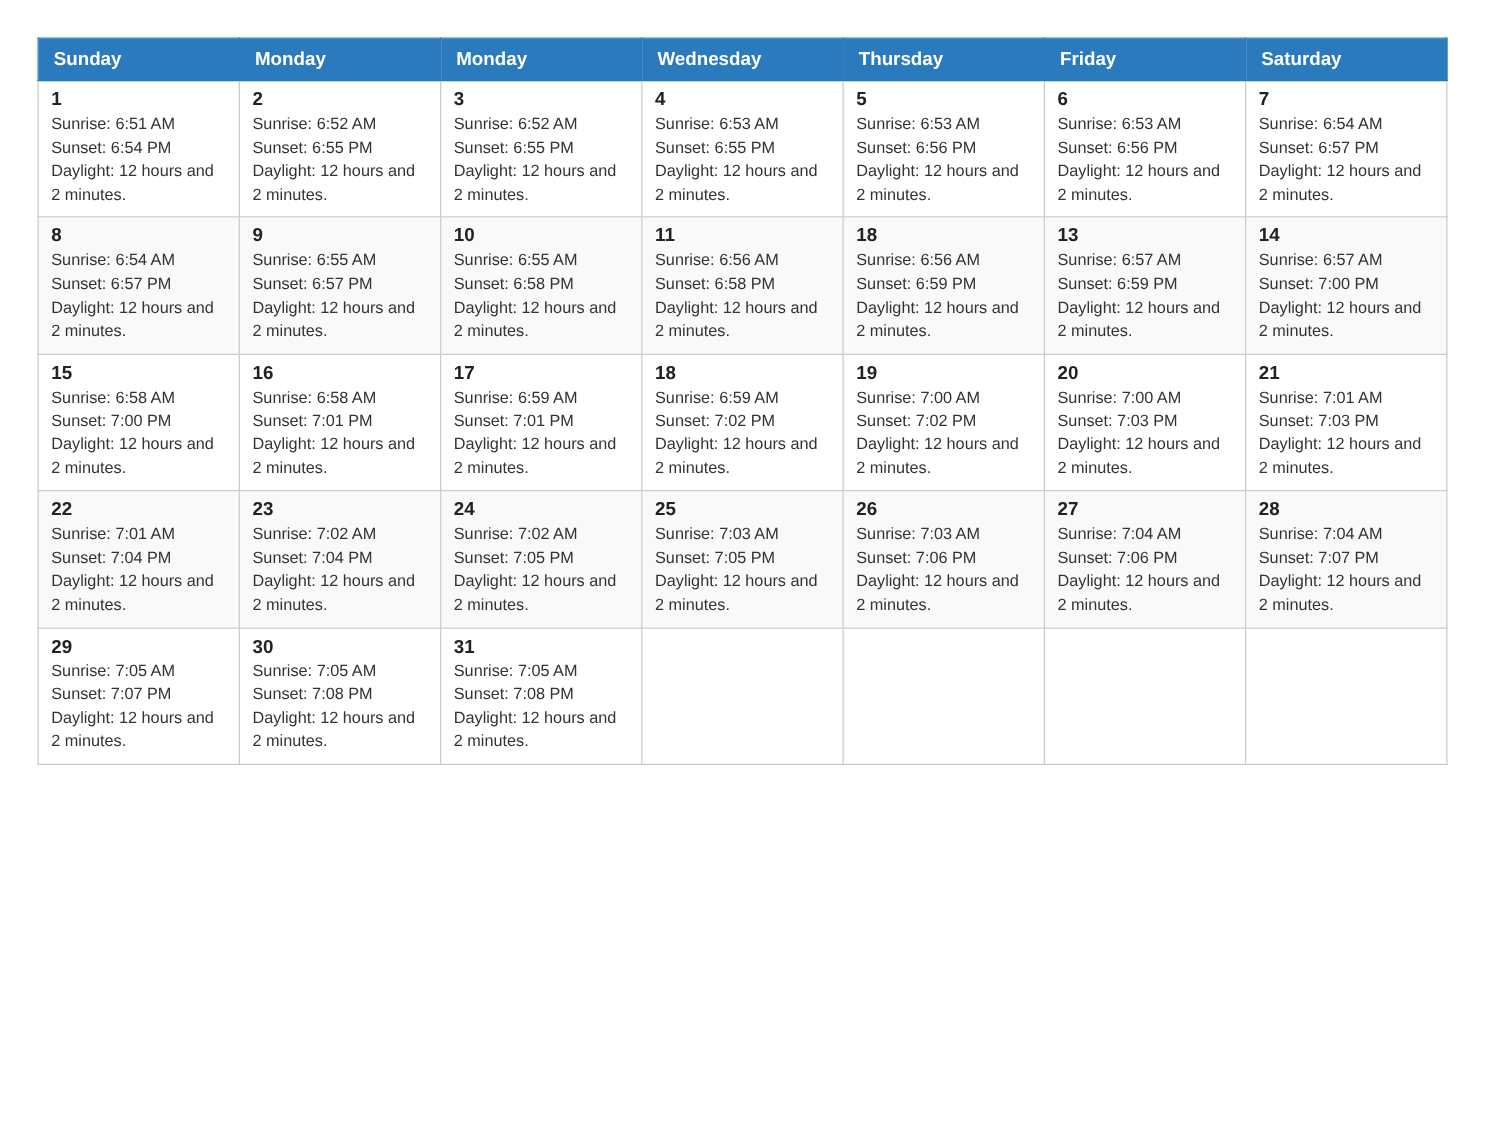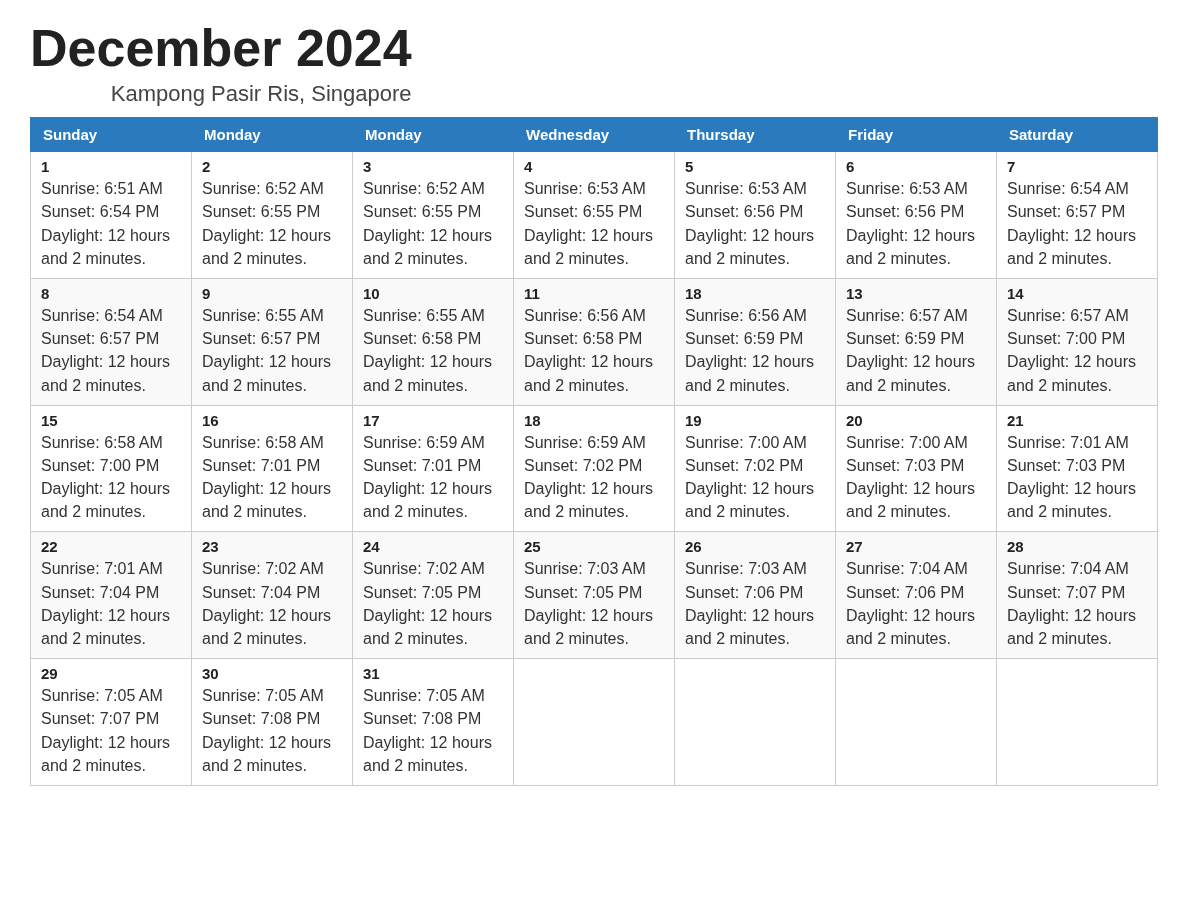--- a/index.html
+++ b/index.html
@@ -80,42 +80,38 @@
       min-height: 80px;
     }
     .day-number {
       font-size: 15px;
       font-weight: bold;
       color: #222;
       display: block;
       margin-bottom: 2px;
     }
     .day-info {
-      font-size: 16px;
+      font-size: 13px;
       color: #333;
       line-height: 1.45;
     }
     tbody tr:nth-child(even) td {
       background-color: #f9f9f9;
     }
     tbody tr:nth-child(odd) td {
       background-color: #fff;
     }
     .empty-cell {
       background: #fff !important;
     }
   </style>
 </head>
 <body>
 
 <div class="header-area">
-  <div class="title-area">
-    <div class="month-title">December 2024</div>
-    <div class="location-title">Kampong Pasir Ris, Singapore</div>
-  </div>
 </div>
 
 <table>
   <thead>
     <tr>
 
     <th>Sunday</th>
         <th>Monday</th>
         <th>Monday</th>
         <th>Wednesday</th>

